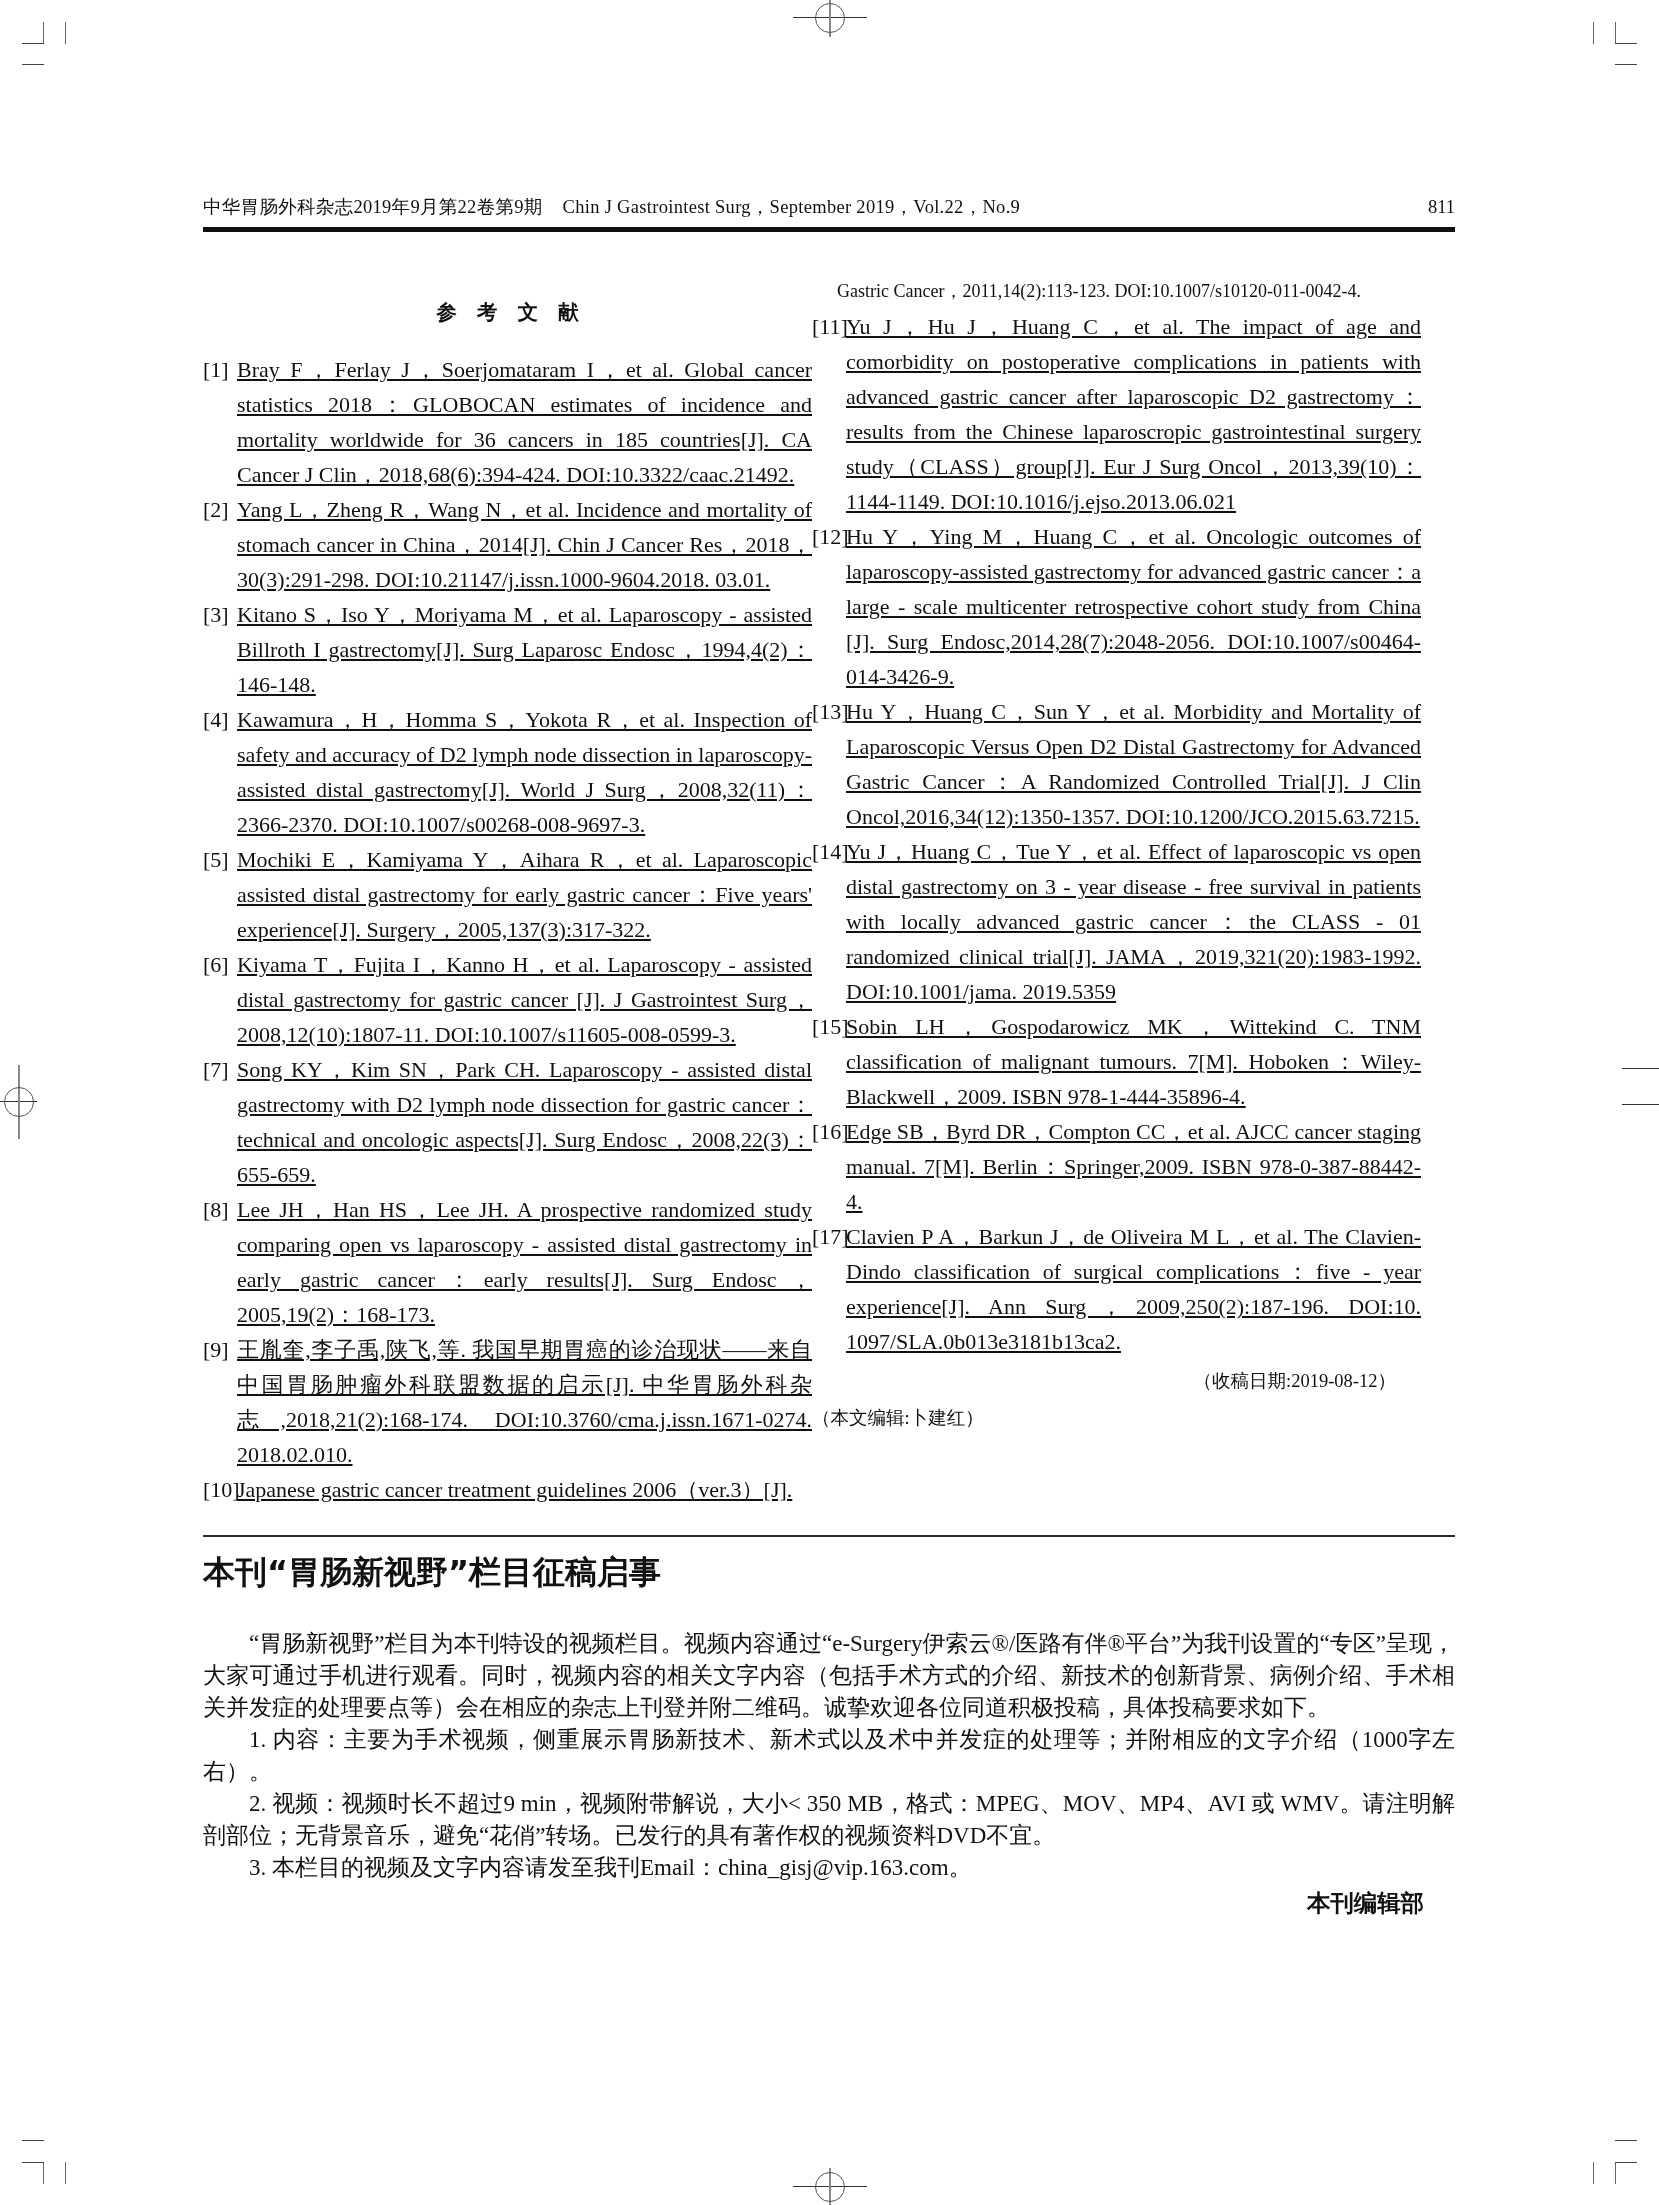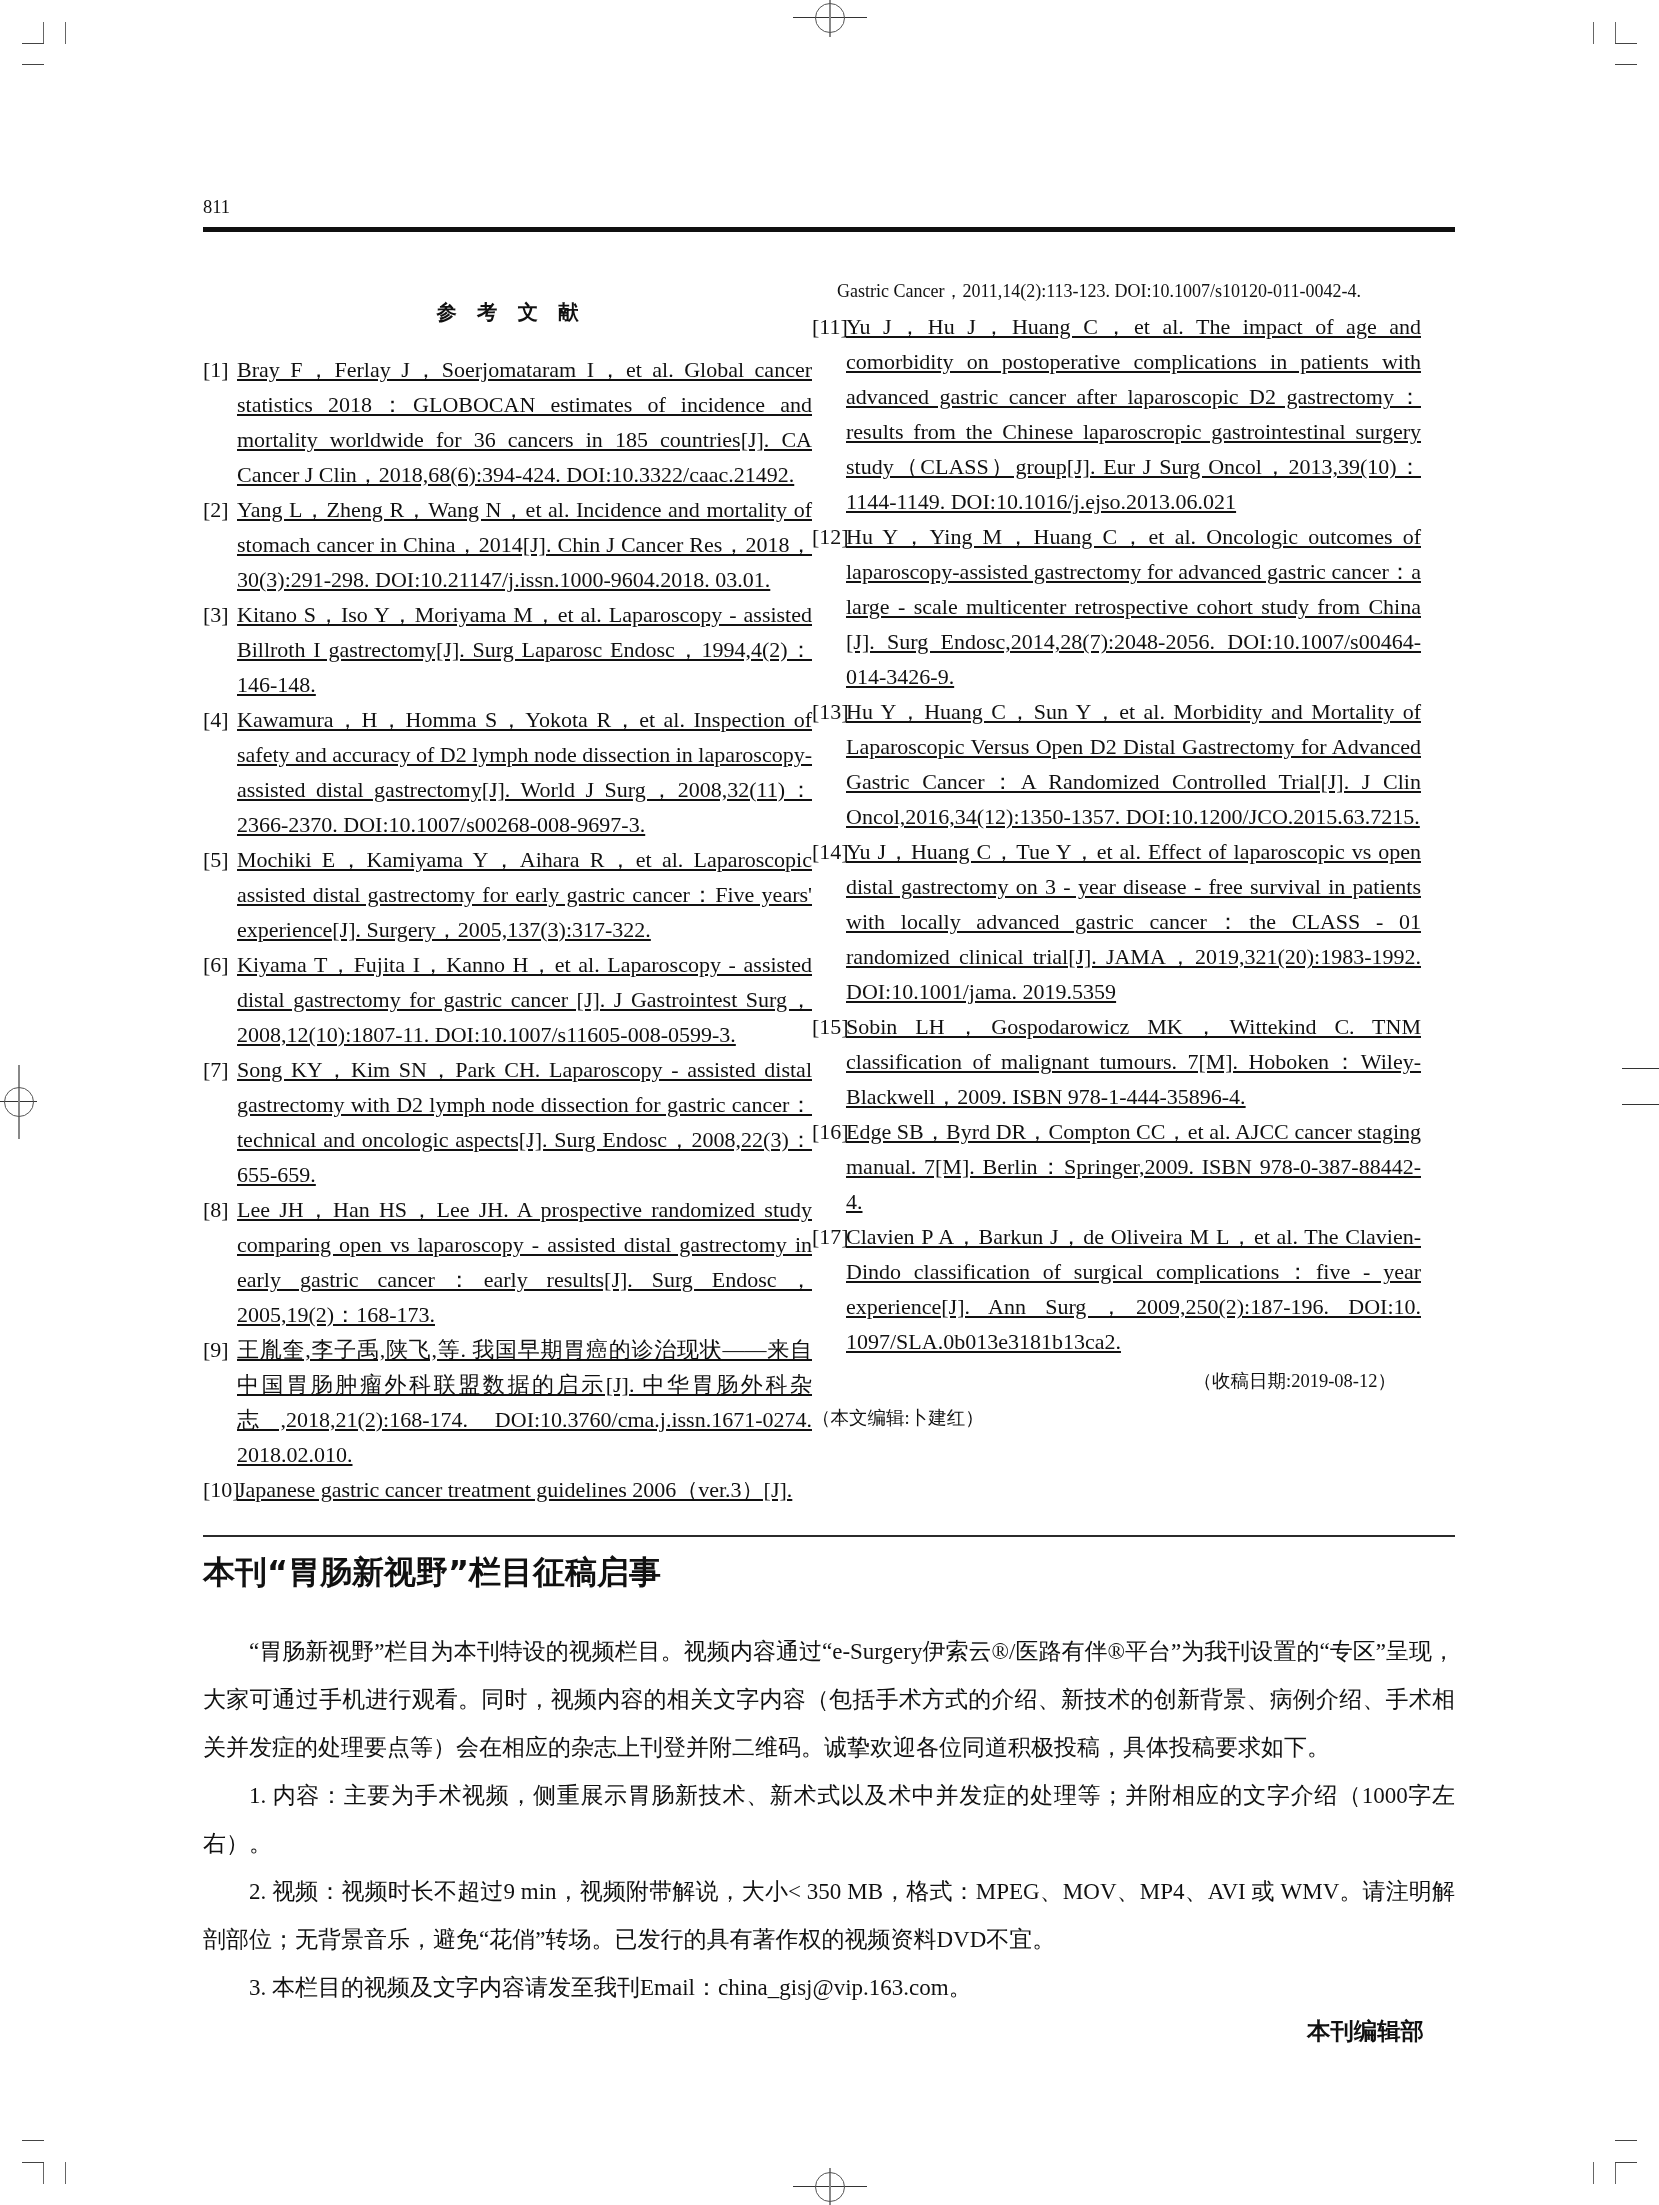--- a/index.html
+++ b/index.html
@@ -30,21 +30,21 @@
   .ref{position:relative;padding-left:34px;text-align:justify;font-size:22px;line-height:35px;text-decoration:underline;}
   .ref-label{position:absolute;left:0;top:0;}
   .ref-cont{padding-left:25px;text-align:justify;font-size:18px;line-height:35px;}
   .received{margin-top:3.7px;text-align:right;padding-right:25px;font-size:18.5px;line-height:37px;}
   .editor{text-align:left;padding-right:6.2px;font-size:18.5px;line-height:37px;}
   
   .divider{margin-top:28px;height:2.5px;background:#2b2b2b;}
   .section-label{margin-top:35px;text-align:right;font-size:28px;line-height:35px;font-weight:600;letter-spacing:2.5px;}
   .announce-title{margin-top:16px;font-size:32px;line-height:39px;font-weight:bold;
     font-family:"DejaVu Sans","Liberation Sans",sans-serif;}
-  .announce-body{margin-top:36px;font-size:23px;line-height:48px;text-align:justify;}
+  .announce-body{margin-top:36px;font-size:23px;line-height:32px;text-align:justify;}
   .announce-p{text-indent:2em;margin:0;}
   .signature{text-align:right;padding-right:31px;font-size:23.4px;line-height:39px;font-weight:bold;
     font-family:"DejaVu Sans","Liberation Sans",sans-serif;}
 </style>
 </head>
 <body>
 
 <div class="page">
 
   <div>
@@ -88,20 +88,24 @@
   <div>
     <div class="corner-line-v" style="left:1615px;top:2162px;"></div>
     <div class="corner-line-h" style="left:1615px;top:2162px;"></div>
     <div class="corner-line-v" style="left:1593px;top:2162px;"></div>
     <div class="corner-line-h" style="left:1615px;top:2140px;"></div>
   </div>
 
   <div class="content">
 
     <div class="page-header">
+      <div class="header-left">
+        <span>中华胃肠外科杂志2019年9月第22卷第9期</span>
+        <span style="margin-left:15px;">Chin J Gastrointest Surg，September 2019，Vol.22，No.9</span>
+      </div>
       <div>811</div>
     </div>
     <div class="header-rule"></div>
 
     <div class="columns">
 
       <div class="col-left">
         <div class="ref-title">参　考　文　献</div>
 
         <div class="ref">

